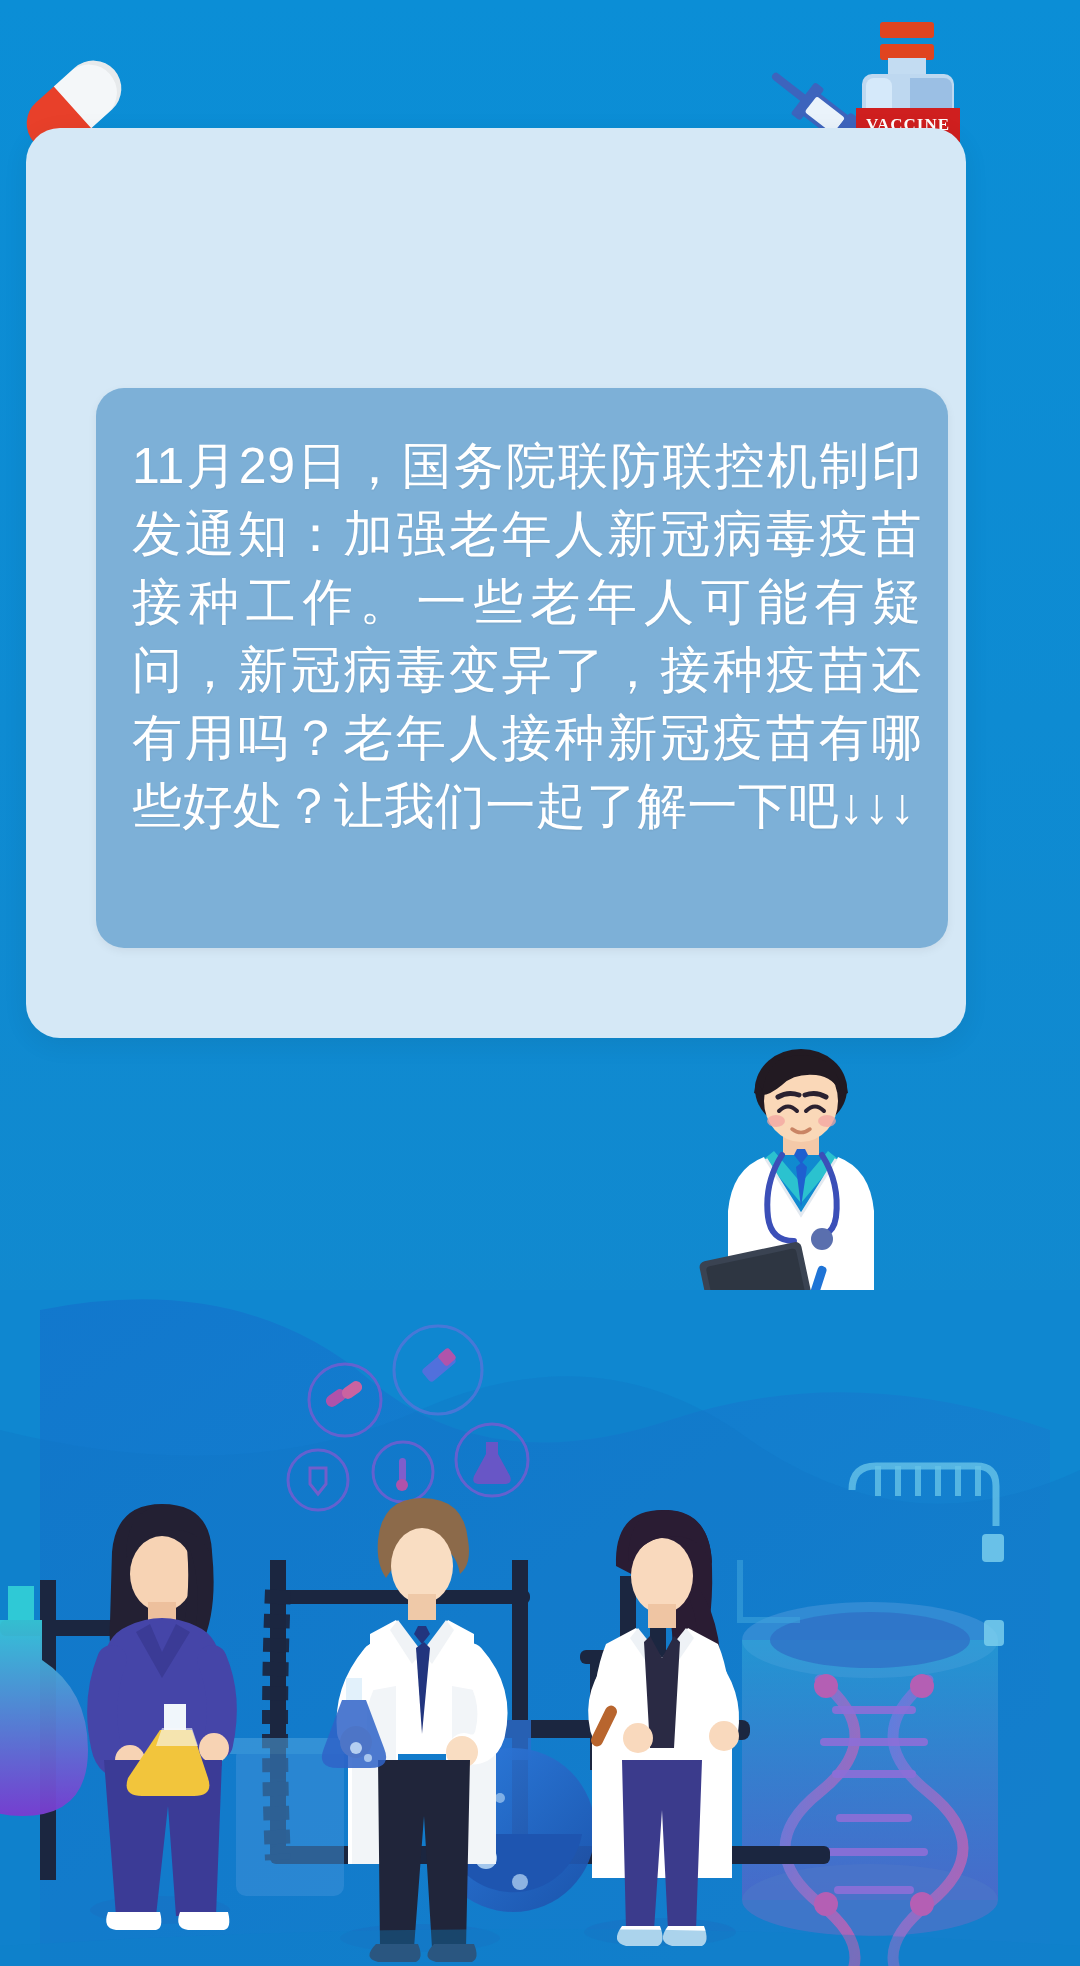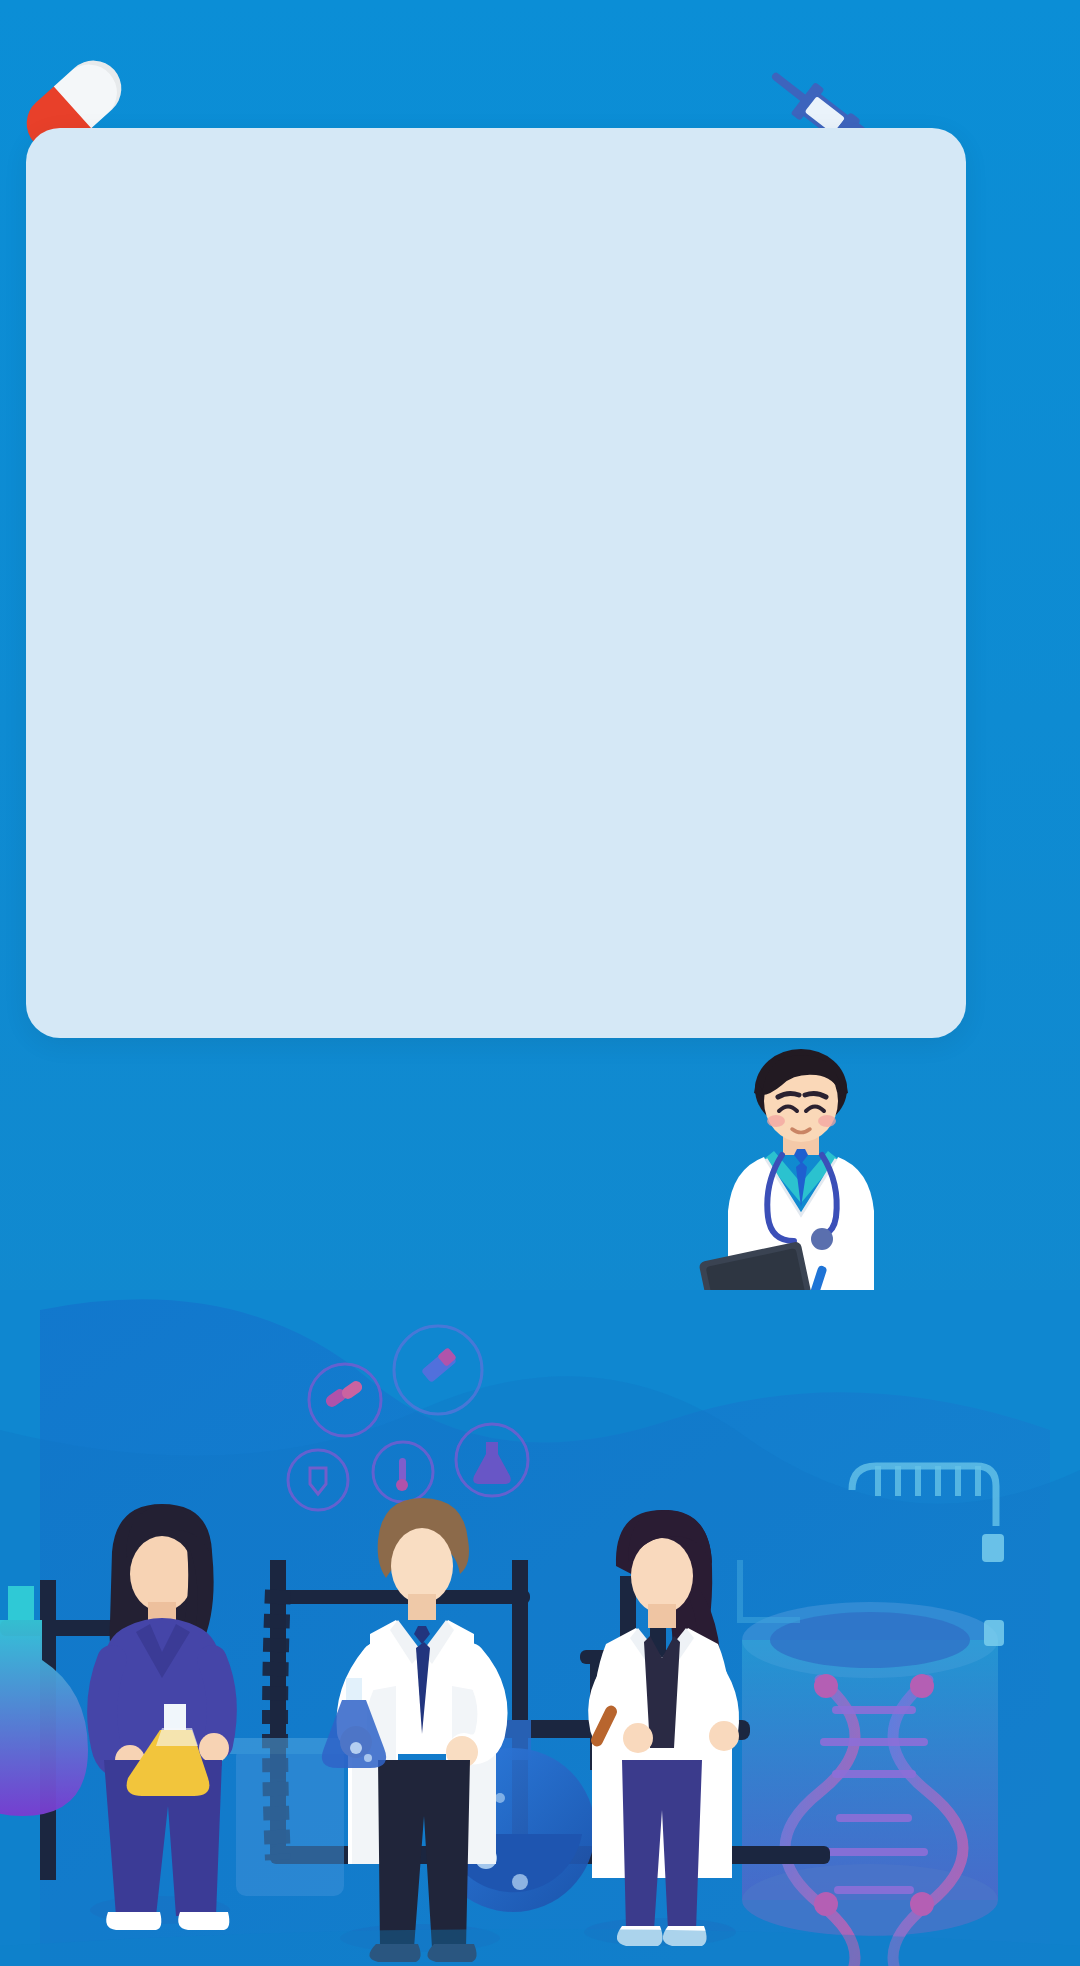--- a/index.html
+++ b/index.html
@@ -96,23 +96,35 @@
       <rect x="46" y="46" width="12" height="40" rx="3" fill="#3d64bd"></rect>
       <rect x="52" y="52" width="44" height="28" rx="4" fill="#3d64bd"></rect>
       <rect x="56" y="56" width="36" height="20" rx="3" fill="#eaf3fb"></rect>
       <rect x="92" y="48" width="14" height="36" rx="4" fill="#3d64bd"></rect>
       <rect x="104" y="54" width="52" height="24" rx="4" fill="#dcebf8"></rect>
       <rect x="104" y="54" width="52" height="24" rx="4" fill="none" stroke="#3d64bd" stroke-width="5"></rect>
       <rect x="152" y="62" width="24" height="8" rx="4" fill="#3d64bd"></rect>
     </g>
   </svg>
 
+  <div class="vial">
+    <div class="cap1"></div>
+    <div class="cap2"></div>
+    <div class="neck"></div>
+    <div class="body"></div>
+    <div class="body-shine"></div>
+    <div class="body-shadow"></div>
+    <div class="label">VACCINE</div>
+  </div>
 
   <div class="card">
 
+    <div class="text-panel">
+      <div class="notice-text">11月29日，国务院联防联控机制印发通知：加强老年人新冠病毒疫苗接种工作。一些老年人可能有疑问，新冠病毒变异了，接种疫苗还有用吗？老年人接种新冠疫苗有哪些好处？让我们一起了解一下吧↓↓↓</div>
+    </div>
 
     <svg class="doctor" viewBox="0 0 230 290">
 
       <ellipse cx="115" cy="46" rx="46" ry="40" fill="#221a22"></ellipse>
 
       <rect x="97" y="78" width="36" height="34" fill="#f4c9a8"></rect>
 
       <ellipse cx="115" cy="58" rx="37" ry="41" fill="#fad8b8"></ellipse>
 
       <path d="M76 52 q4-40 39-40 q37 0 41 40 q-8-18 -26-20 q-22 -2 -34 10 q-12 10 -20 10z" fill="#221a22"></path>

